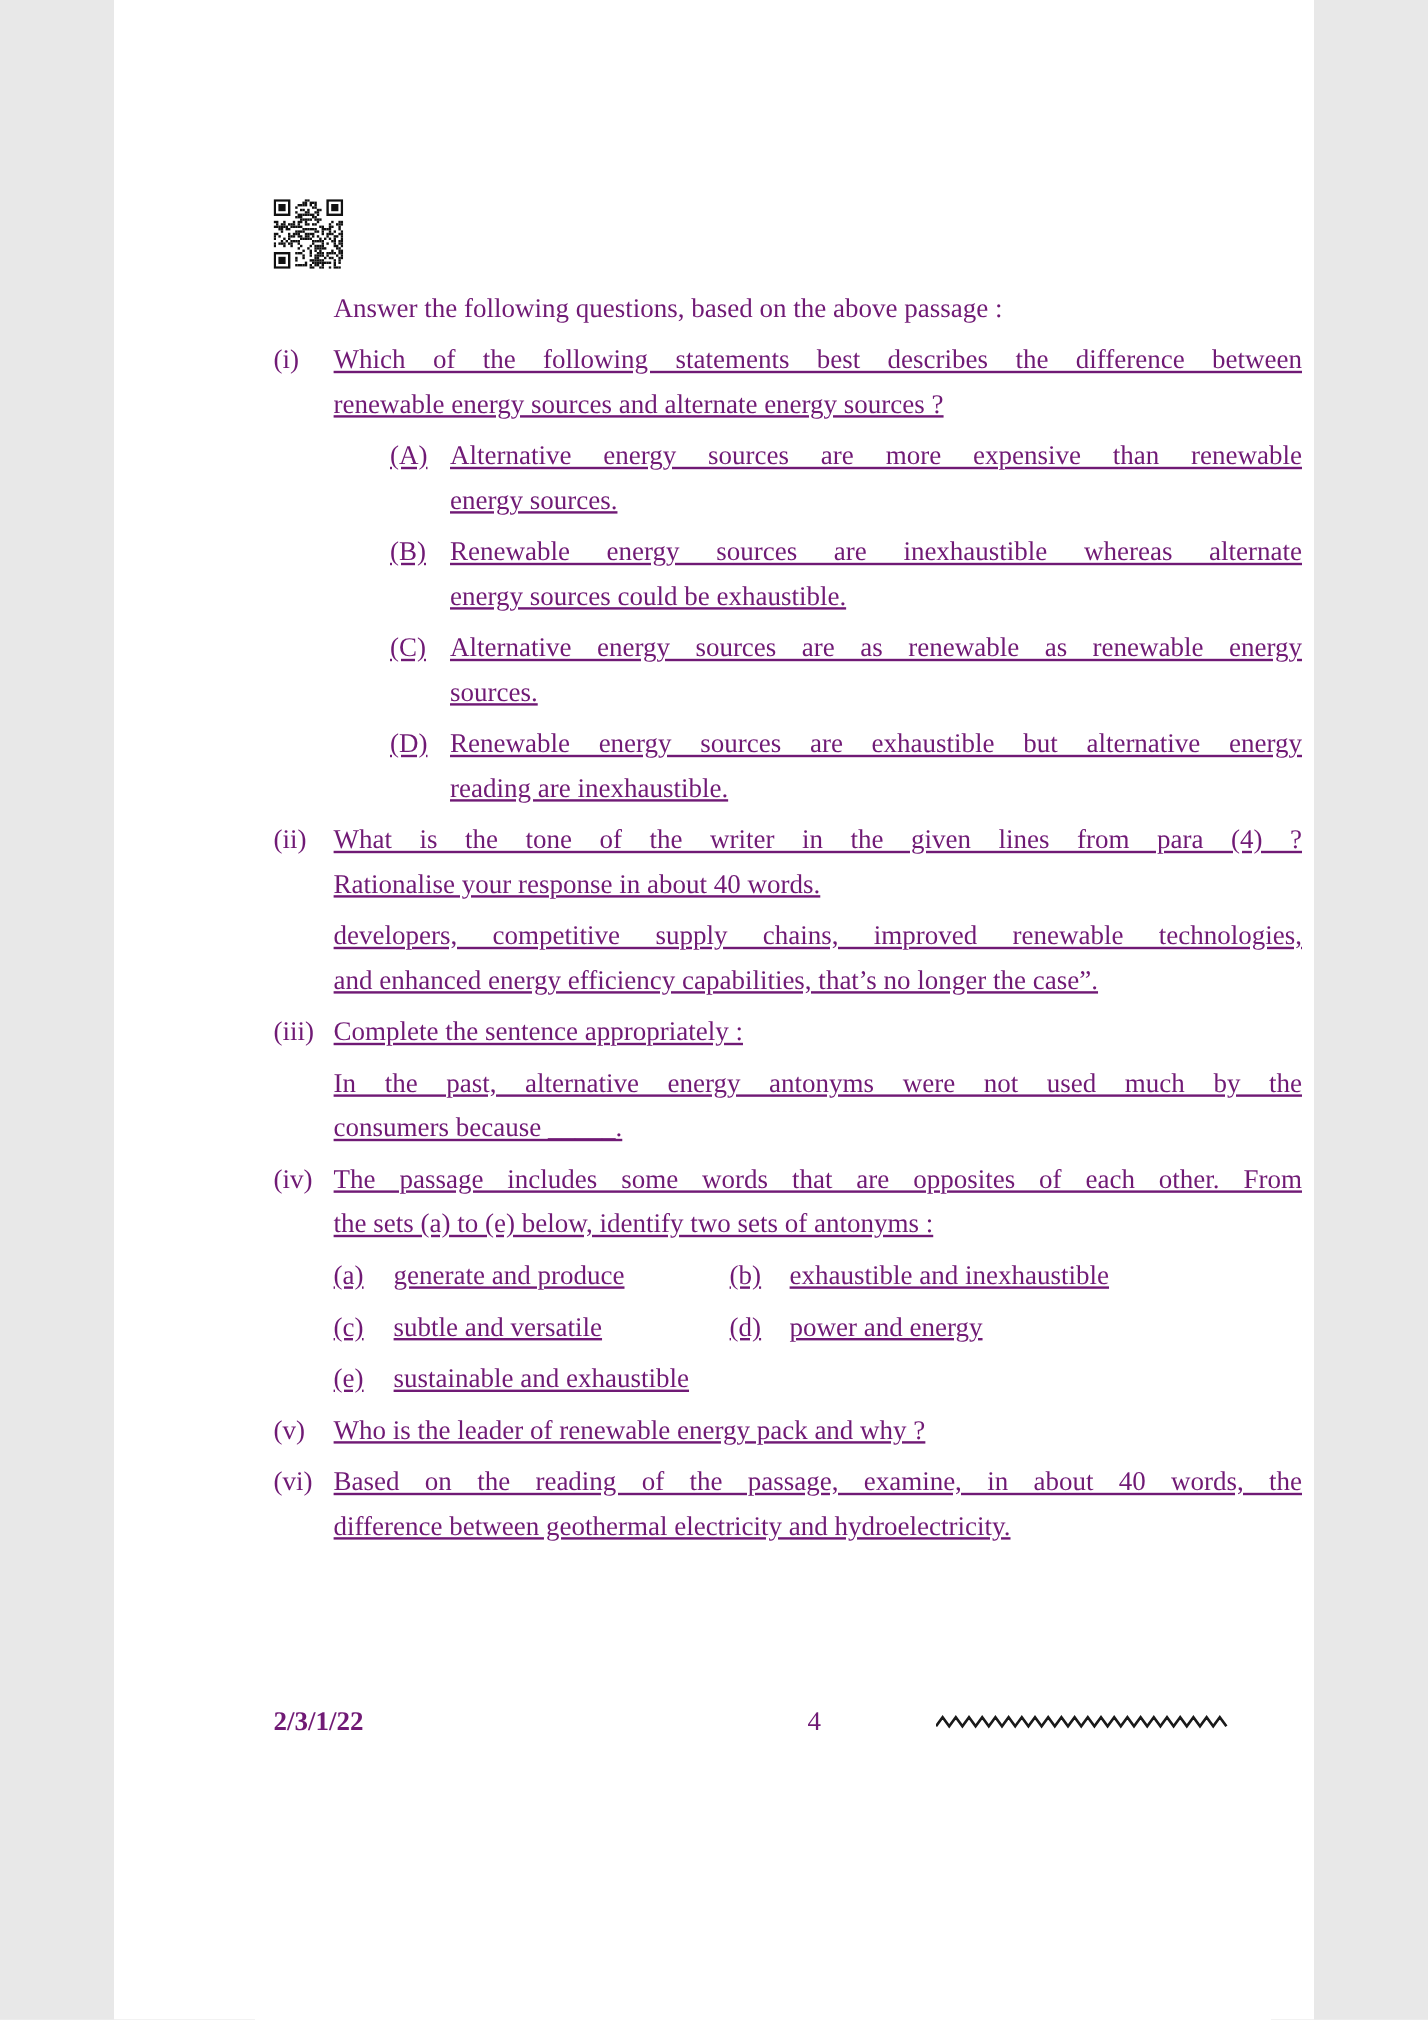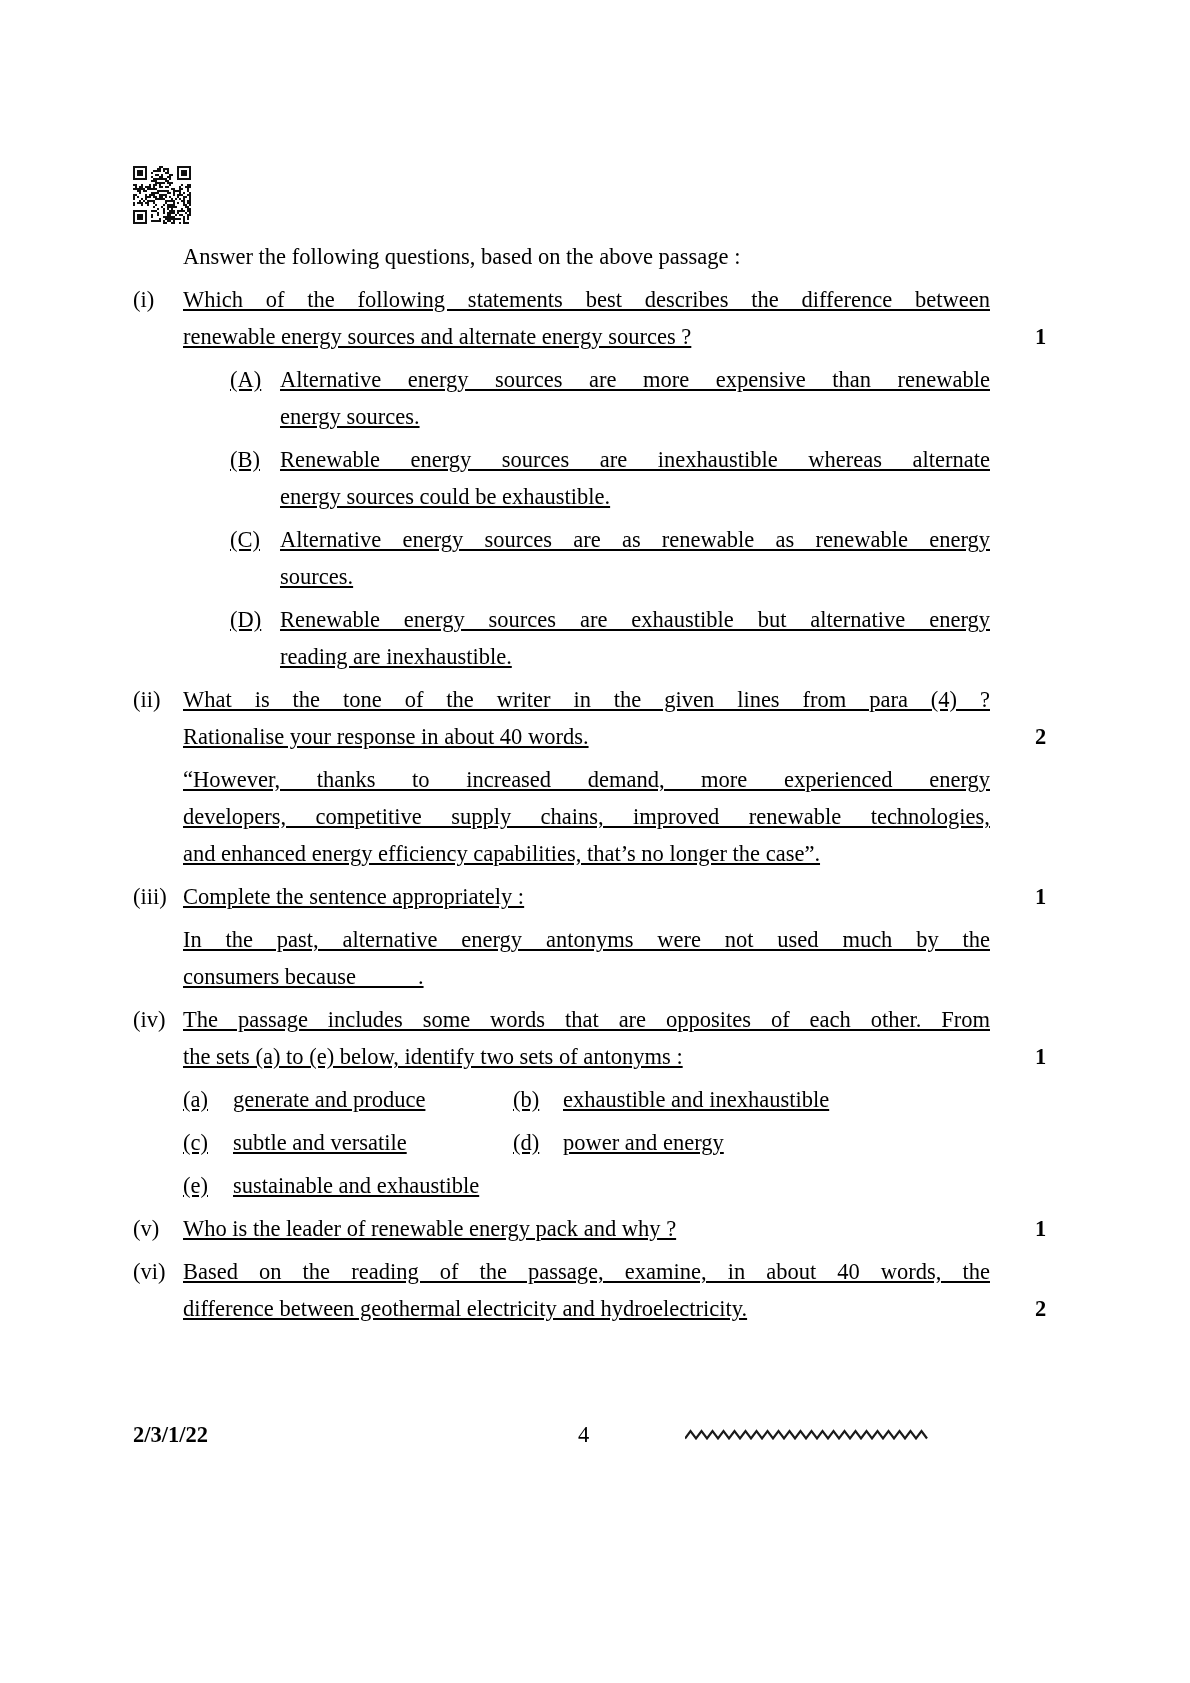--- a/index.html
+++ b/index.html
@@ -1,21 +1,21 @@
 <!DOCTYPE html>
 <html><head>
 <meta charset="utf-8">
 <style>
   html,body{margin:0;padding:0;background:#e8e8e8;}
   .sheet{
     position:relative;
-    width:1190px;height:1683px;
+    width:1000px;height:1683px;
     background:#ffffff;
     font-family:"Liberation Serif","DejaVu Serif",serif;
-    color:#000000;
+    color:#701a75;
     font-size:22.5px;
     line-height:37px;
     margin:0 auto;
     overflow:hidden;
   }
   .qr{position:absolute;left:133px;top:166px;width:58px;height:58px;}
   .content{position:absolute;left:133px;top:238px;width:857px;}
   .intro{margin-left:50px;}
   .q{display:flex;margin-top:6px;}
   .q-num{width:50px;flex:none;}
@@ -389,21 +389,20 @@
     <div class="q-num">(ii)</div>
     <div class="q-body">
             <div class="block para">
               <div class="lines">
                 <div class="line just">What is the tone of the writer in the given lines from para (4) ?</div>
                 <div class="line">Rationalise your response in about 40 words.<span class="mark">2</span></div>
               </div>
             </div>
             <div class="block para">
               <div class="lines">
-                <div class="line just">“However, thanks to increased demand, more experienced energy</div>
                 <div class="line just">developers, competitive supply chains, improved renewable technologies,</div>
                 <div class="line">and enhanced energy efficiency capabilities, that’s no longer the case”.</div>
               </div>
             </div>
           </div>
   </div>
         <div class="q">
     <div class="q-num">(iii)</div>
     <div class="q-body">
             <div class="block para">

